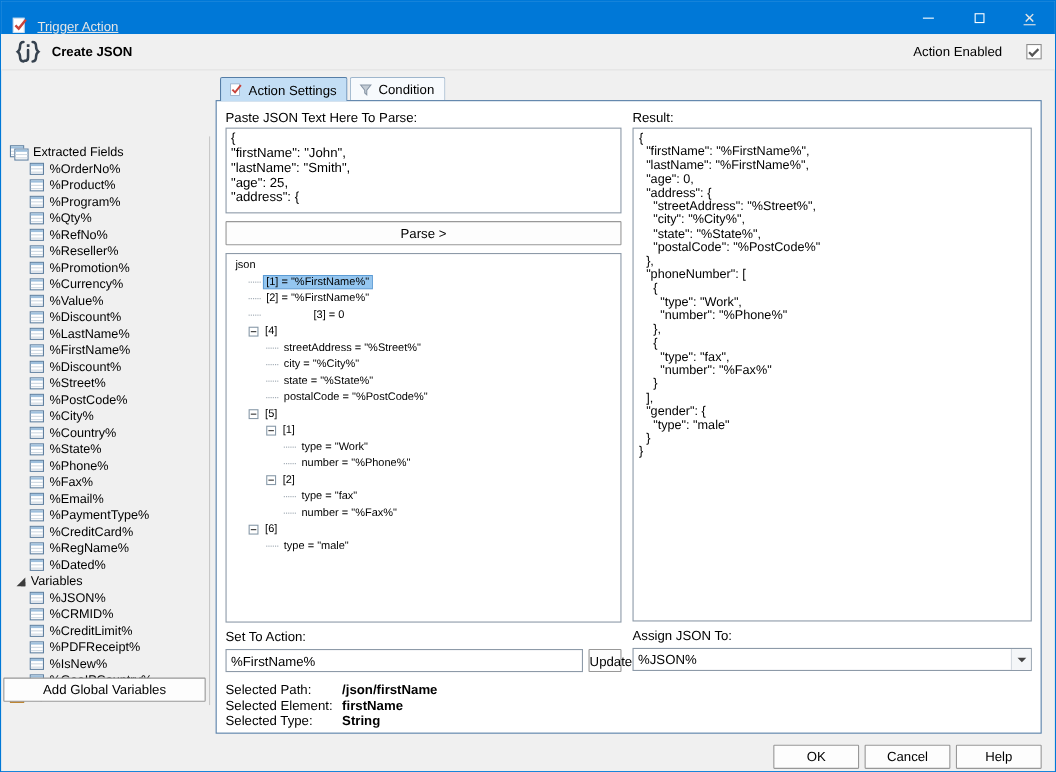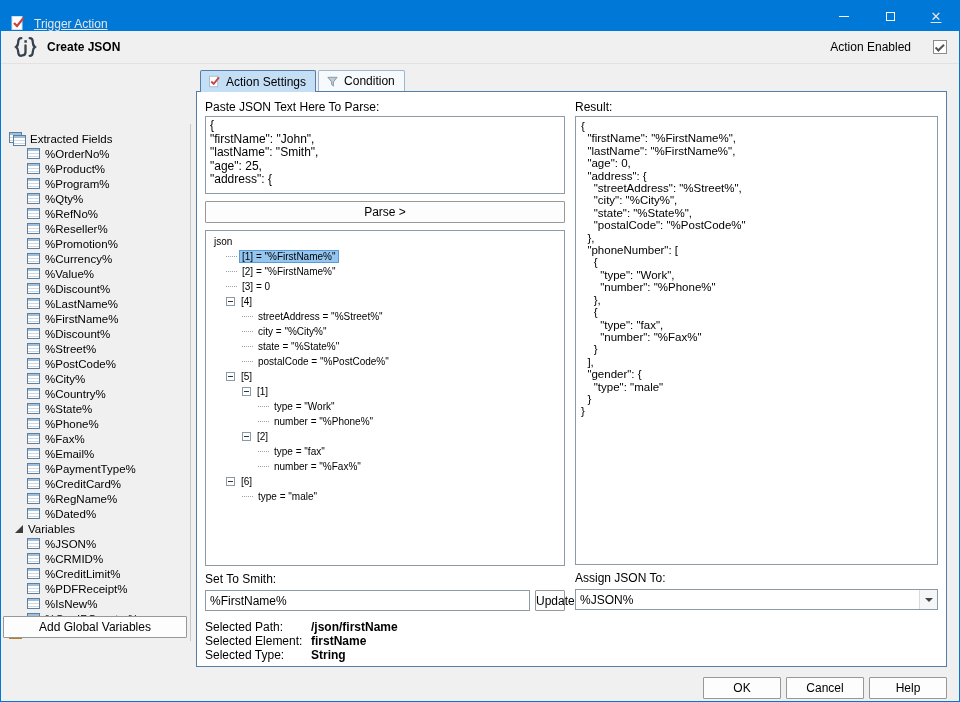--- a/index.html
+++ b/index.html
@@ -369,21 +369,21 @@
 
                   <span class="jtree-label">[1] = "%FirstName%"</span>
                 </div>
 
                 <div class="jtree-row" style="padding-left: 18px;">
                   <span class="dots"></span>
 
                   <span class="jtree-label">[2] = "%FirstName%"</span>
                 </div>
 
-                <div class="jtree-row" style="padding-left: 18px;">
+                <div class="jtree-row" style="padding-left: 18px; gap: 43px;">
                   <span class="dots"></span>
 
                   <span class="jtree-label">[3] = 0</span>
                 </div>
 
                 <div class="jtree-row has-expander" style="padding-left: 18px;">
 
                   <span class="expander"></span>
                   <span class="jtree-label">[4]</span>
                 </div>
@@ -461,21 +461,21 @@
                 </div>
 
                 <div class="jtree-row" style="padding-left: 34px;">
                   <span class="dots"></span>
 
                   <span class="jtree-label">type = "male"</span>
                 </div>
               </div>
           </div>
 
-          <div class="lbl setlbl">Set To Smith:</div>
+          <div class="lbl setlbl">Set To Action:</div>
           <div class="setrow">
             <input class="txt" value="%FirstName%" style="">
             <button class="btn upd">Update</button>
           </div>
 
           <div class="selinfo">
 
               <div class="selrow">
                 <span class="sl">Selected Path:</span>
                 <span class="sv">/json/firstName</span>

